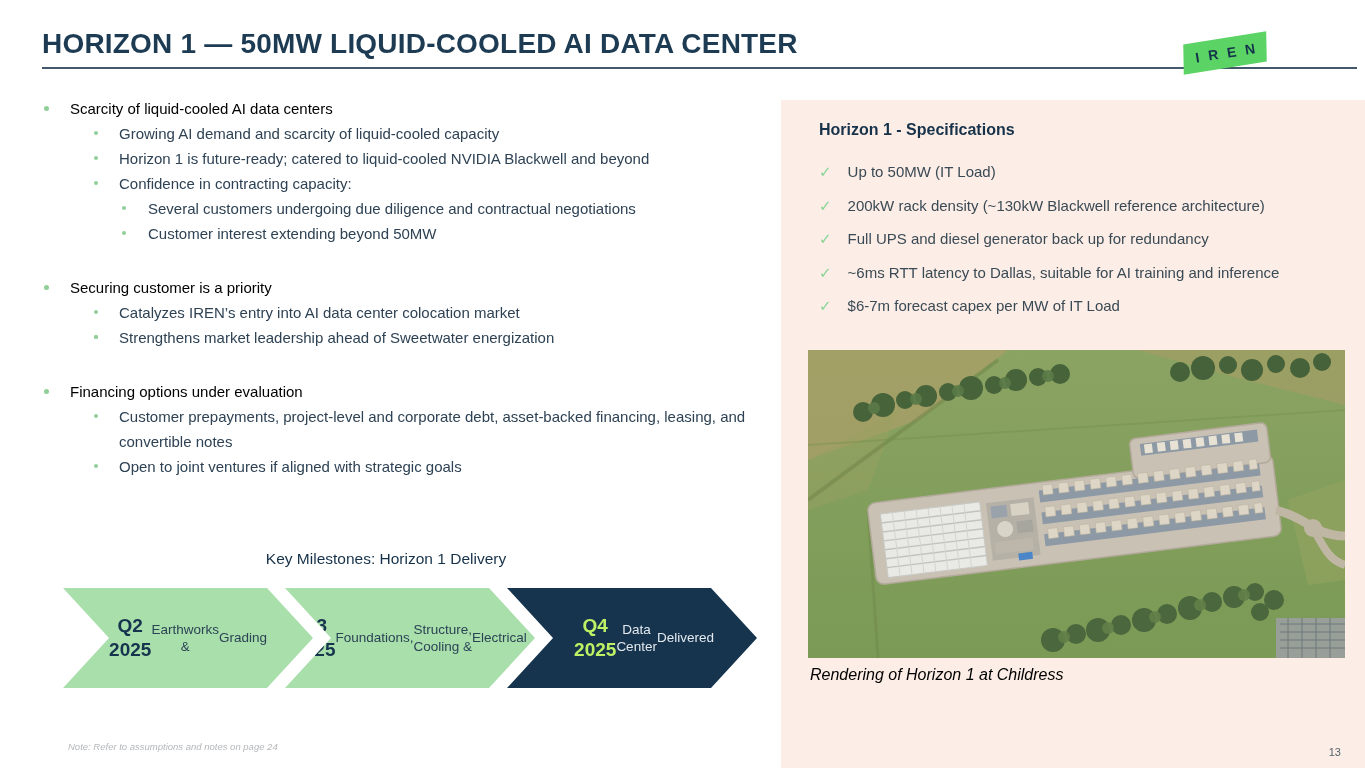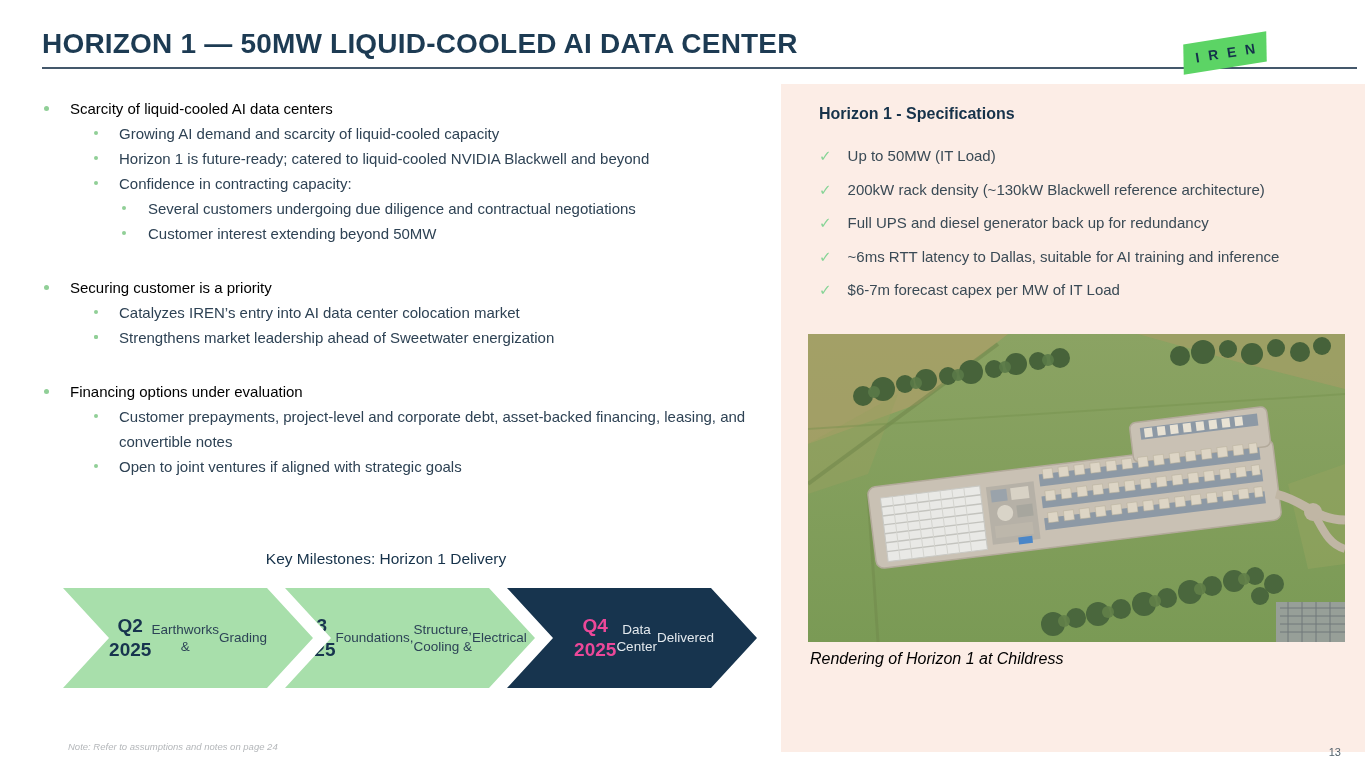--- a/index.html
+++ b/index.html
@@ -26,32 +26,32 @@
   .lvl2 > .dot { left:52px; width:4px; height:4px; }
   .lvl3 > .dot { left:80px; width:4px; height:4px; }
 
   
   .ms-title { position:absolute; left:63px; top:550px; width:646px; text-align:center; font-size:15.5px; font-weight:normal; color:#16324a; }
   .chev { position:absolute; top:588px; width:250px; height:100px; clip-path:polygon(0 0, 204px 0, 250px 50%, 204px 100%, 0 100%, 46px 50%); display:flex; flex-direction:row; justify-content:center; align-items:center; padding:0 46px; text-align:center; }
   .chev.green { background:#a8dfab; }
   .chev.navy  { background:#17344e; }
   .chev .q { font-size:19px; font-weight:bold; line-height:24px; }
   .chev.green .q { color:#17344e; }
-  .chev.navy  .q { color:#ec4899;margin-left:24px; }
+  .chev.navy  .q { color:#bef264;margin-left:24px; }
   .chev .line { font-size:13.5px; line-height:17.5px; }
   .chev.green .line { color:#2c4356; }
   .chev.navy  .line { color:#e3e9ee; }
   .chev.c1 { left:63px; } .chev.c2 { left:285px; } .chev.c3 { left:507px; }
 
   
   .note { position:absolute; left:68px; top:741px; font-size:9.5px; font-style:italic; color:#b4b7ba; }
   .page-num { position:absolute; right:24px; bottom:10px; font-size:11px; color:#53626c; z-index:3; }
 
   
-  .panel { position:absolute; left:781px; top:84px; width:584px; height:668px; background:#fcede6; }
+  .panel { position:absolute; left:781px; top:100px; width:584px; height:668px; background:#fcede6; }
   .panel-heading { position:absolute; left:38px; top:21px; font-size:16px; font-weight:bold; color:#16324a; }
   .spec-list { position:absolute; left:38px; top:62px; width:520px; }
   .spec-item { display:flex; align-items:flex-start; margin-bottom:13px; font-size:15px; line-height:20.5px; color:#3a4a55; }
   .check { color:#86d496; font-size:15px; margin-right:16px; flex:0 0 auto; }
   .render-img { position:absolute; left:27px; top:250px; width:537px; height:308px; overflow:hidden; }
   .caption { position:absolute; left:29px; top:566px; font-size:16px; font-style:italic; color:#000000; }
 </style>
 </head>
 <body>
 

